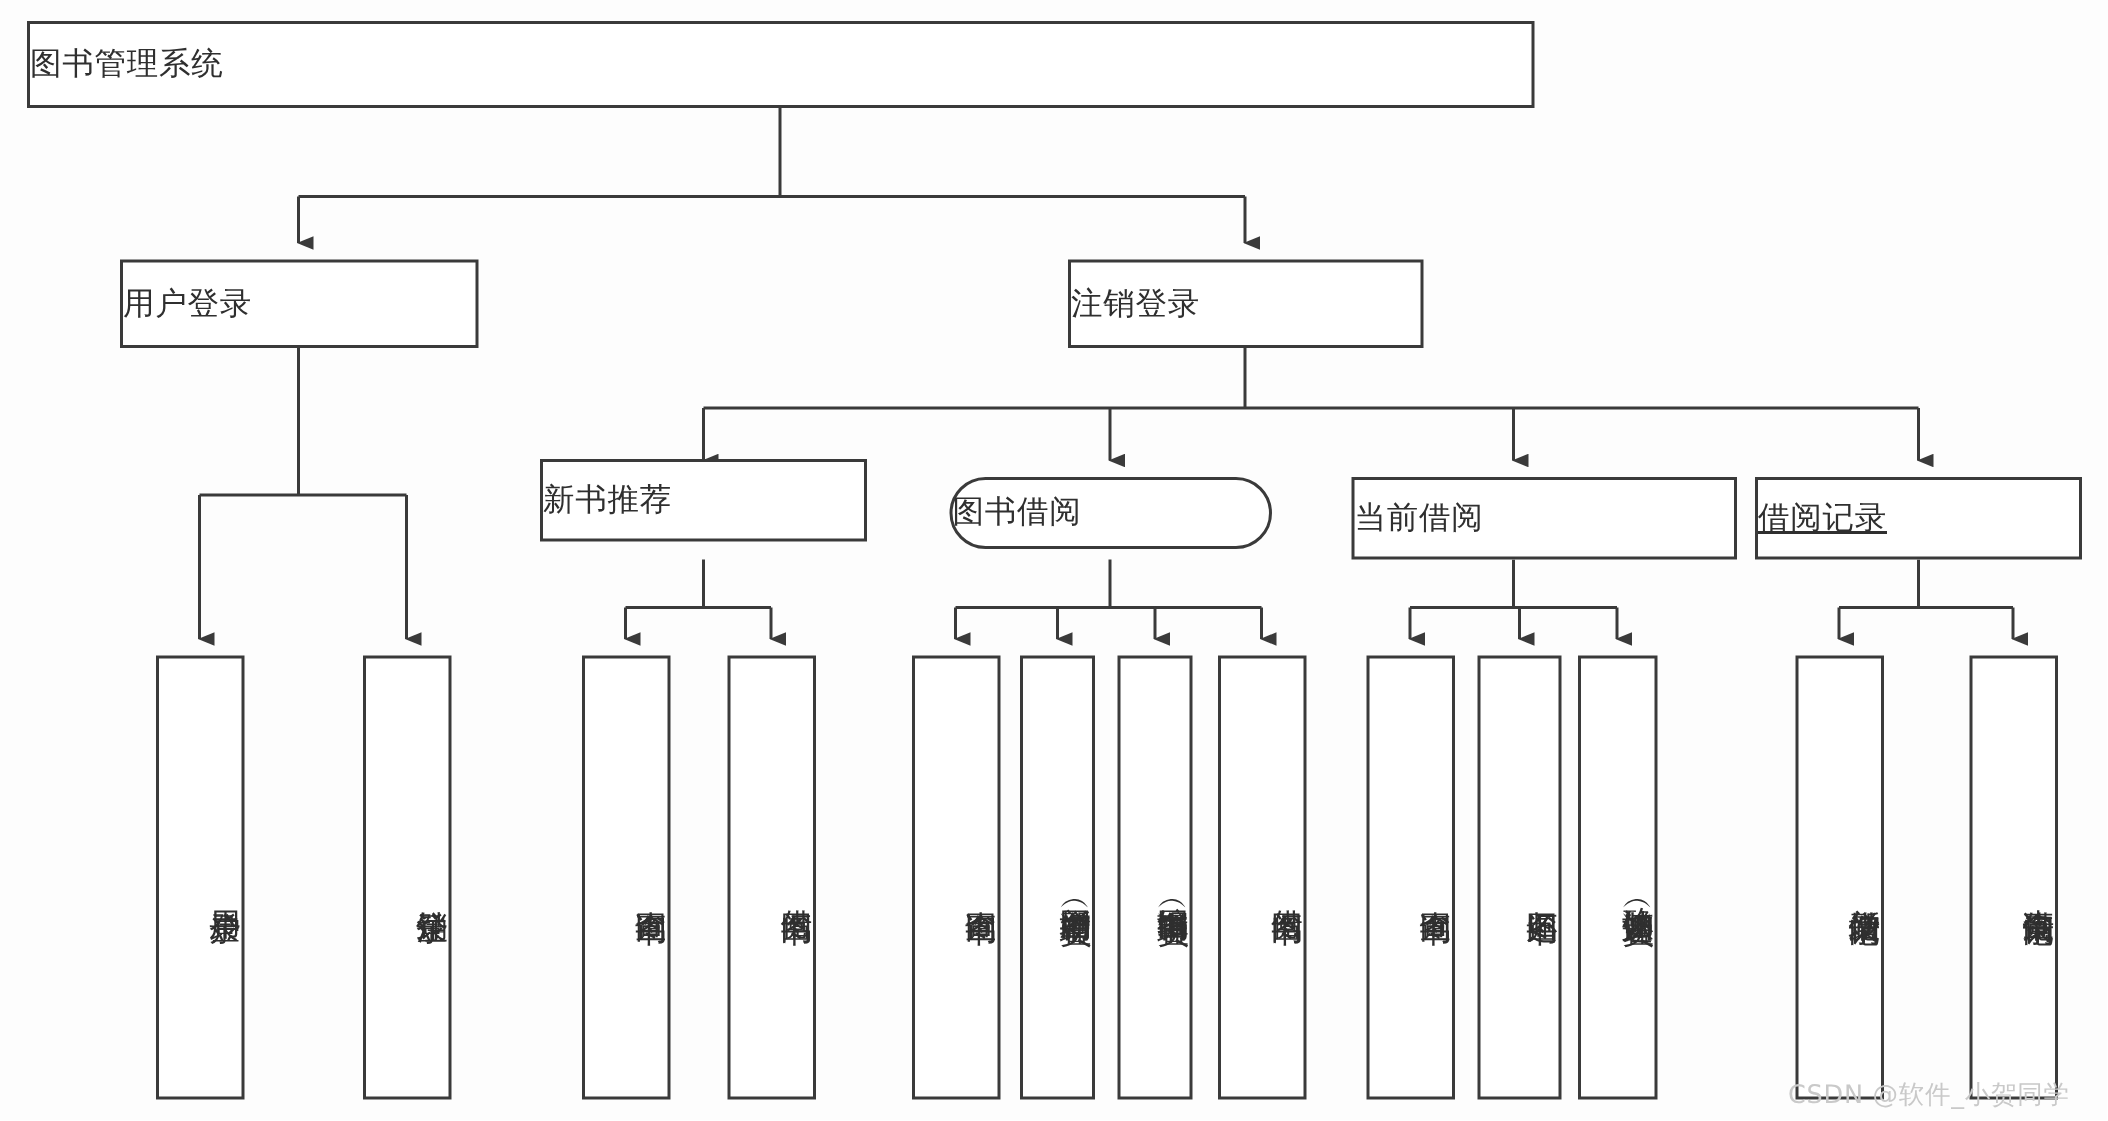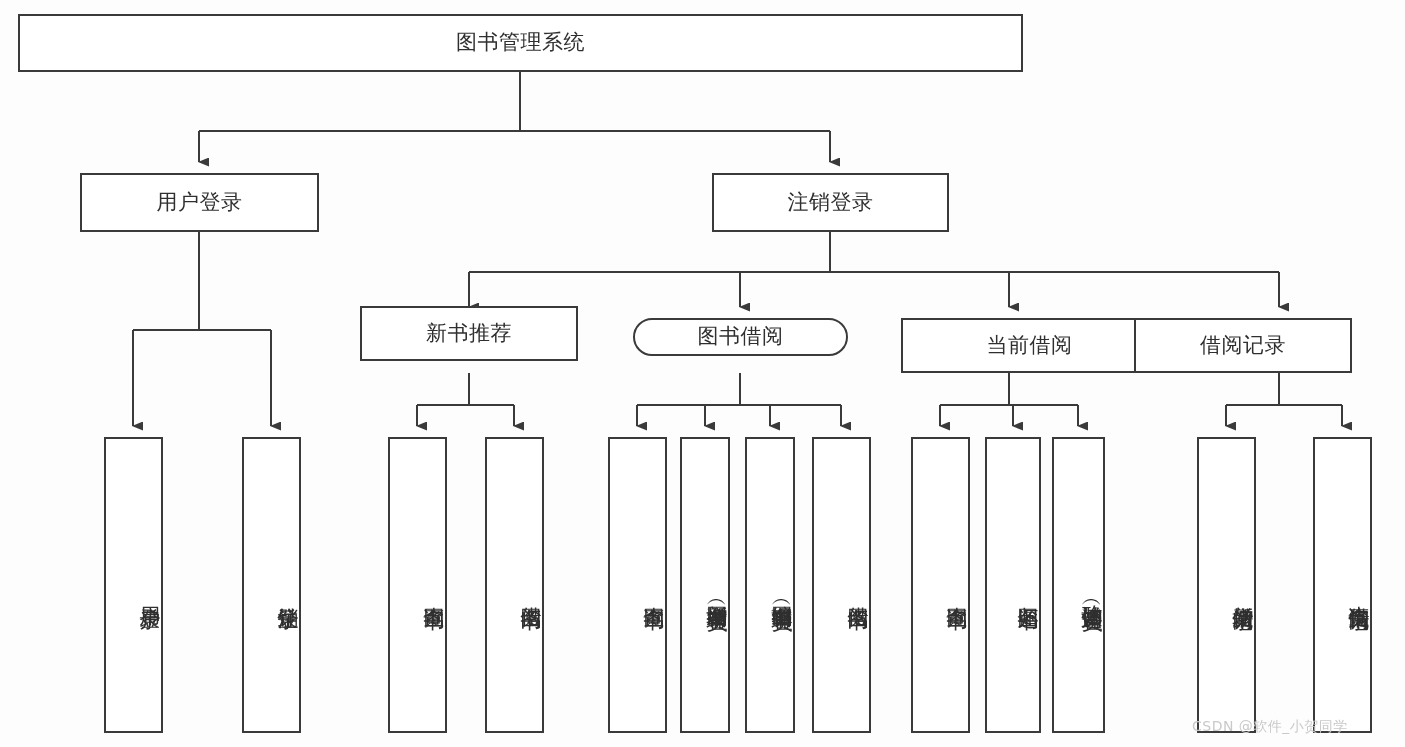--- a/index.html
+++ b/index.html
@@ -23,21 +23,20 @@
     pointer-events: none;
   }
   .node {
     position: absolute;
     box-sizing: border-box;
     border: 2px solid #3a3a3a;
     background: #ffffff;
     color: #2f2f2f;
     display: flex;
     align-items: center;
-    justify-content: center;
     text-align: center;
   }
   .node.horiz {
     font-size: 21px;
     letter-spacing: 0.5px;
     line-height: 1.2;
   }
   .node.vert {
     writing-mode: vertical-rl;
     text-orientation: upright;
@@ -49,21 +48,21 @@
     letter-spacing: 1px;
   }
   .node.vert .vlabel {
     writing-mode: vertical-rl;
     text-orientation: upright;
     display: block;
   }
   .watermark {
     position: absolute;
     color: #c9c9c9;
-    font-size: 14px;
+    font-size: 17px;
     letter-spacing: 0.5px;
     white-space: nowrap;
     font-family: "DejaVu Sans", "Liberation Sans", sans-serif;
     text-align: center;
   }
 </style>
 </head>
 <body>
 
 <div id="canvas">
@@ -120,27 +119,27 @@
         <span class="">用户登录</span>
       </div>
       <div class="node horiz" style="left: 712px; top: 173px; width: 237px; height: 59px;">
         <span class="">注销登录</span>
       </div>
     </div>
   <div id="level3-nodes">
       <div class="node horiz" style="left: 360px; top: 306px; width: 218px; height: 55px;">
         <span class="">新书推荐</span>
       </div>
-      <div class="node horiz" style="left: 633px; top: 318px; width: 215px; height: 38px; border-radius: 24px;">
+      <div class="node horiz" style="left: 633px; top: 318px; width: 215px; height: 48px; border-radius: 24px;">
         <span class="">图书借阅</span>
       </div>
       <div class="node horiz" style="left: 901px; top: 318px; width: 257px; height: 55px; font-family: Liberation Serif, serif;">
         <span class="">当前借阅</span>
       </div>
-      <div class="node horiz" style="left: 1134px; top: 318px; width: 218px; height: 55px;">
+      <div class="node horiz" style="left: 1170px; top: 318px; width: 218px; height: 55px; text-decoration: underline;">
         <span class="">借阅记录</span>
       </div>
     </div>
   <div id="leaf-nodes">
       <div class="node vert" style="left: 104px; top: 437px; width: 59px; height: 296px;">
         <span class="vlabel">用户登录</span>
       </div>
       <div class="node vert" style="left: 242px; top: 437px; width: 59px; height: 296px;">
         <span class="vlabel">注销登录</span>
       </div>

